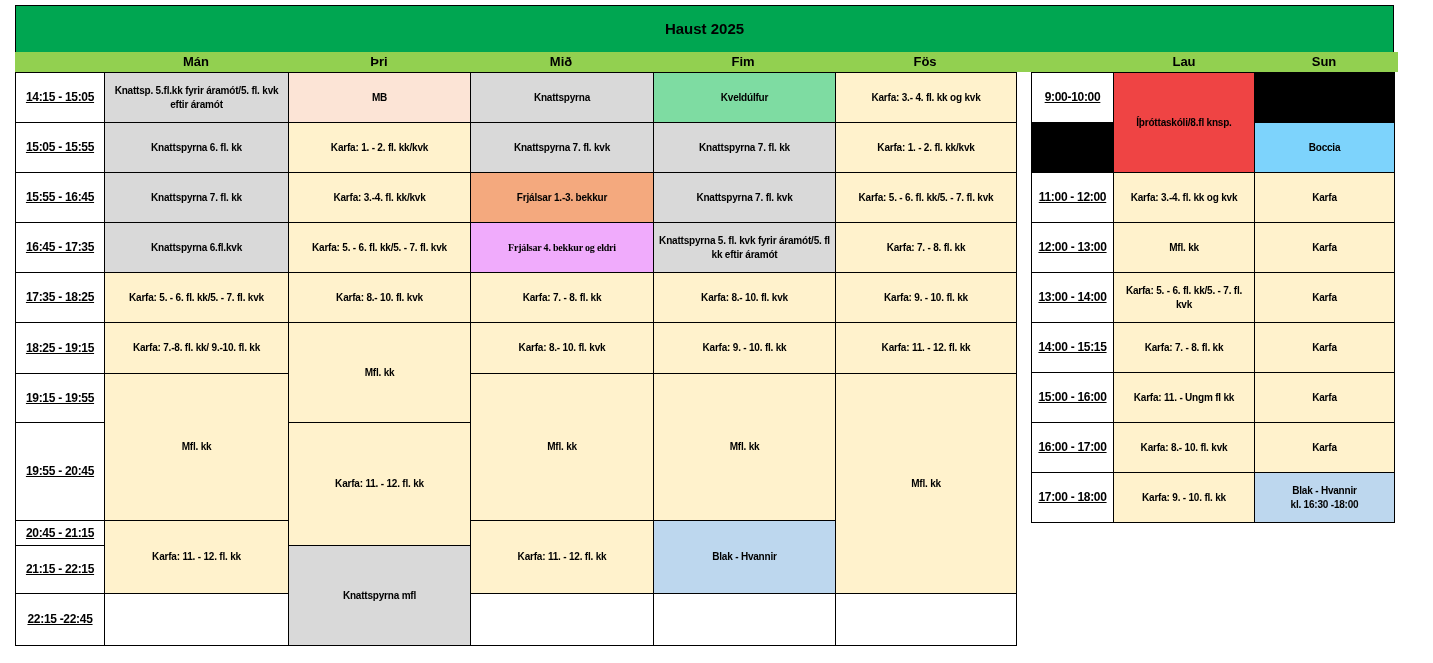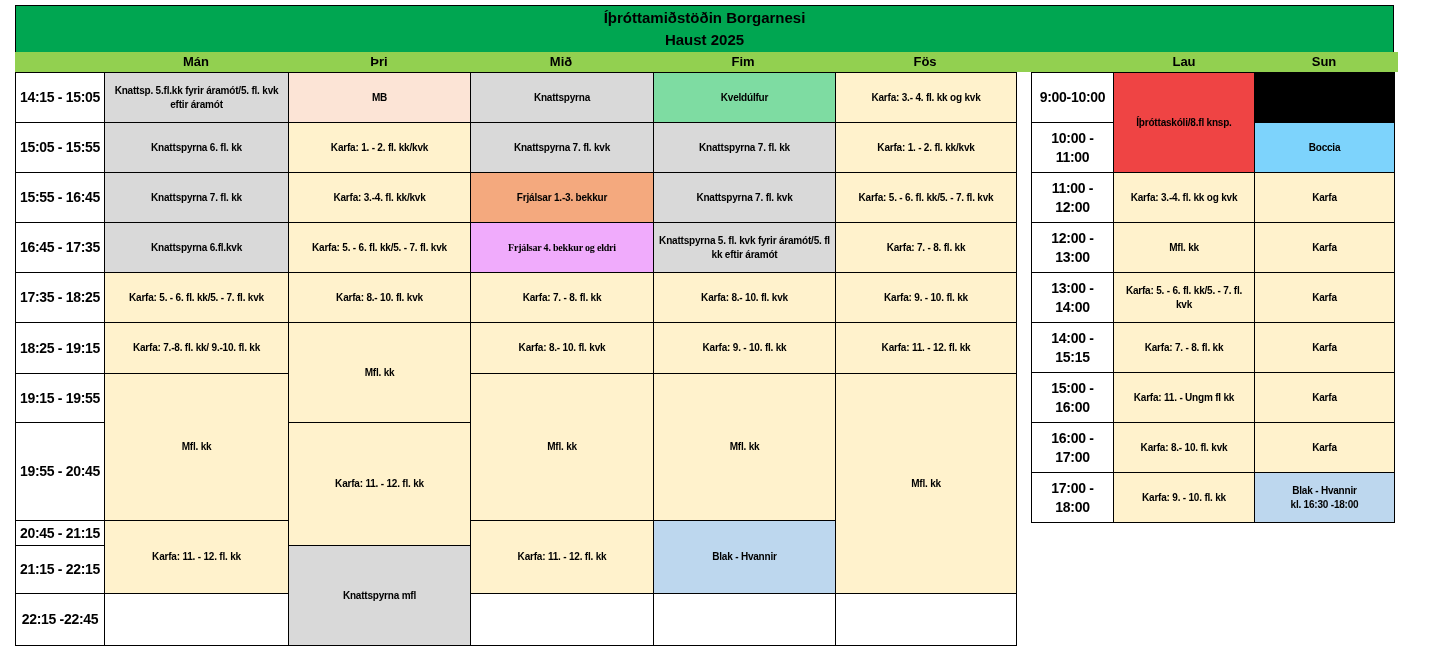--- a/index.html
+++ b/index.html
@@ -17,29 +17,28 @@
   #left-grid{left:15px;top:72px;
     grid-template-columns:88px 183px 181px 182px 181px 180px;
     grid-template-rows:49px 49px 49px 49px 49px 50px 48px 97px 24px 47px 51px;}
   #right-grid{left:1031px;top:72px;
     grid-template-columns:81px 140px 139px;
     grid-template-rows:repeat(9,49px);}
 
   .cell{display:flex;flex-direction:column;align-items:center;justify-content:center;text-align:center;
     background:#fff;font-weight:bold;font-size:10px;letter-spacing:-0.2px;line-height:1.35;
     padding:1px 3px;box-sizing:border-box;overflow:hidden;}
-  .time{font-size:14px;letter-spacing:-0.3px;padding:1px 1px;}
+  .time{font-size:12px;letter-spacing:-0.3px;padding:1px 1px;text-decoration:underline;}
 </style>
 </head>
 <body>
 
 <div id="canvas">
 
   <div id="title-bar" style="background-color: rgb(0, 166, 81);">
-    <div>Íþróttamiðstöðin Borgarnesi</div>
     <div>Haust 2025</div>
   </div>
 
   <div id="header-band" style="background-color: rgb(146, 208, 80);"></div>
   <div class="day" style="left:136px">Mán</div>
   <div class="day" style="left:319px">Þri</div>
   <div class="day" style="left:501px">Mið</div>
   <div class="day" style="left:683px">Fim</div>
   <div class="day" style="left:865px">Fös</div>
   <div class="day" style="left:1124px">Lau</div>
@@ -104,21 +103,20 @@
     <div class="cell" style="grid-area: 4 / 6; background-color: rgb(255, 242, 204);">Karfa: 7. - 8. fl. kk</div>
     <div class="cell" style="grid-area: 5 / 6; background-color: rgb(255, 242, 204);">Karfa: 9. - 10. fl. kk</div>
     <div class="cell" style="grid-area: 6 / 6; background-color: rgb(255, 242, 204);">Karfa: 11. - 12. fl. kk</div>
     <div class="cell" style="grid-area: 7 / 6 / 11; background-color: rgb(255, 242, 204);">Mfl. kk</div>
     <div class="cell" style="grid-row:11;grid-column:6"></div>
   </div>
 
   <div class="grid" id="right-grid">
 
     <div class="cell time" style="grid-row:1;grid-column:1">9:00-10:00</div>
-    <div class="cell time" style="grid-row:2;grid-column:1">10:00 - 11:00</div>
     <div class="cell time" style="grid-row:3;grid-column:1">11:00 - 12:00</div>
     <div class="cell time" style="grid-row:4;grid-column:1">12:00 - 13:00</div>
     <div class="cell time" style="grid-row:5;grid-column:1">13:00 - 14:00</div>
     <div class="cell time" style="grid-row:6;grid-column:1">14:00 - 15:15</div>
     <div class="cell time" style="grid-row:7;grid-column:1">15:00 - 16:00</div>
     <div class="cell time" style="grid-row:8;grid-column:1">16:00 - 17:00</div>
     <div class="cell time" style="grid-row:9;grid-column:1">17:00 - 18:00</div>
 
     <div class="cell" style="grid-area: 1 / 2 / 3; background-color: #ef4444;">Íþróttaskóli/8.fl knsp.</div>
     <div class="cell" style="grid-area: 3 / 2; background-color: rgb(255, 242, 204); text-align: right;">Karfa: 3.-4. fl. kk og kvk</div>

